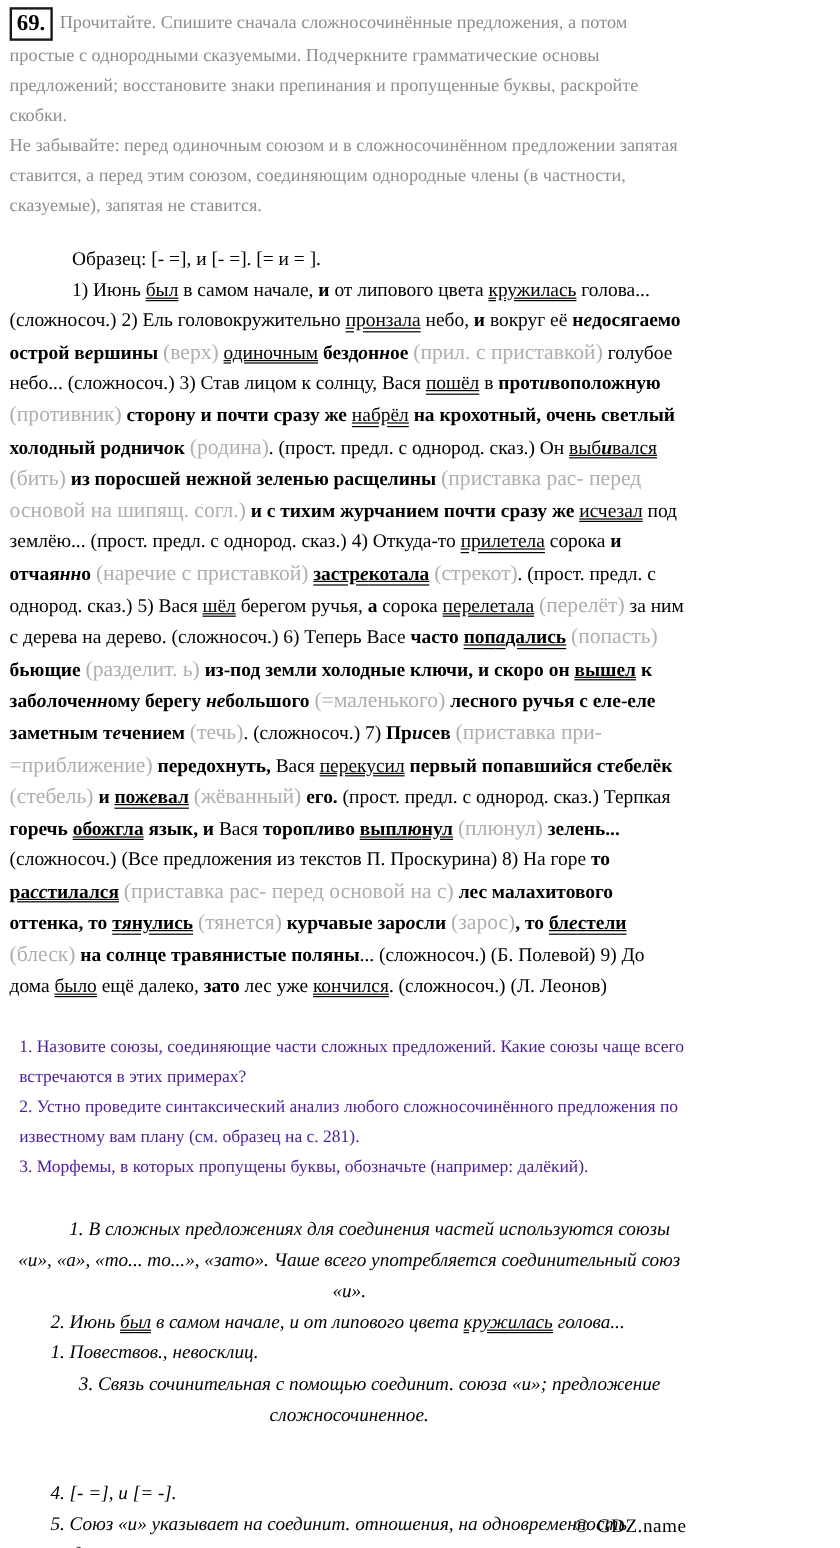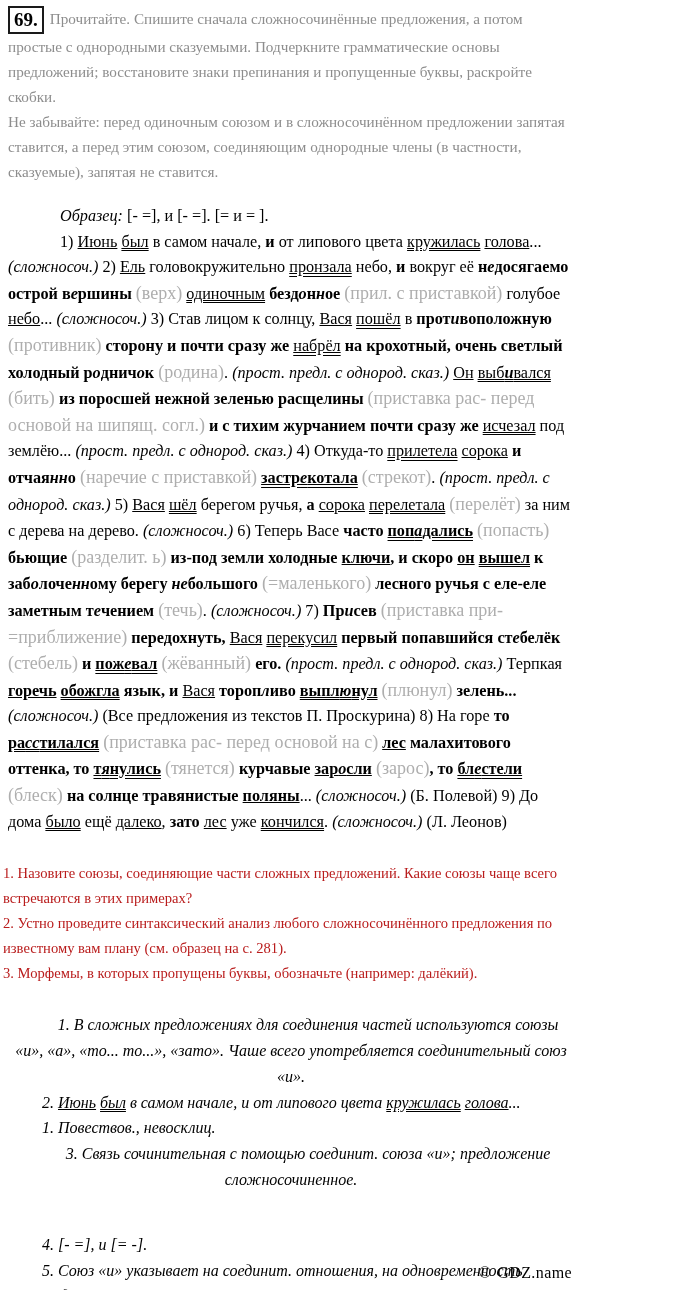--- a/index.html
+++ b/index.html
@@ -58,39 +58,39 @@
     margin-top: 20px;
     font-size: 16.2px;
     line-height: 25.6px;
     color: #000;
     text-align: left;
   }
   .first-indent {
     display: inline-block;
     width: 52px;
   }
-  .ital { font-style: italic; }
+  .ital { }
   .bold { font-weight: bold; }
-  .u { text-decoration: underline; text-underline-offset: 1px; }
+  .u { text-underline-offset: 1px; }
   .uu {
     text-decoration: underline;
     text-decoration-style: double;
     text-underline-offset: 1px;
   }
   .gray {
     color: #aeaeae;
     font-size: 18px;
   }
   .mark { font-style: italic; font-weight: bold; }
 
   
   .questions {
-    padding: 0 14px 0 3px;
+    padding: 0 14px 0 16px;
     margin-top: 26px;
-    color: #b91c1c;
+    color: #4c1d95;
     font-size: 14.6px;
     line-height: 25px;
   }
   .questions .q { display: block; }
 
   
   .answers {
     padding: 0 14px 0 8px;
     margin-top: 26px;
     font-style: italic;

